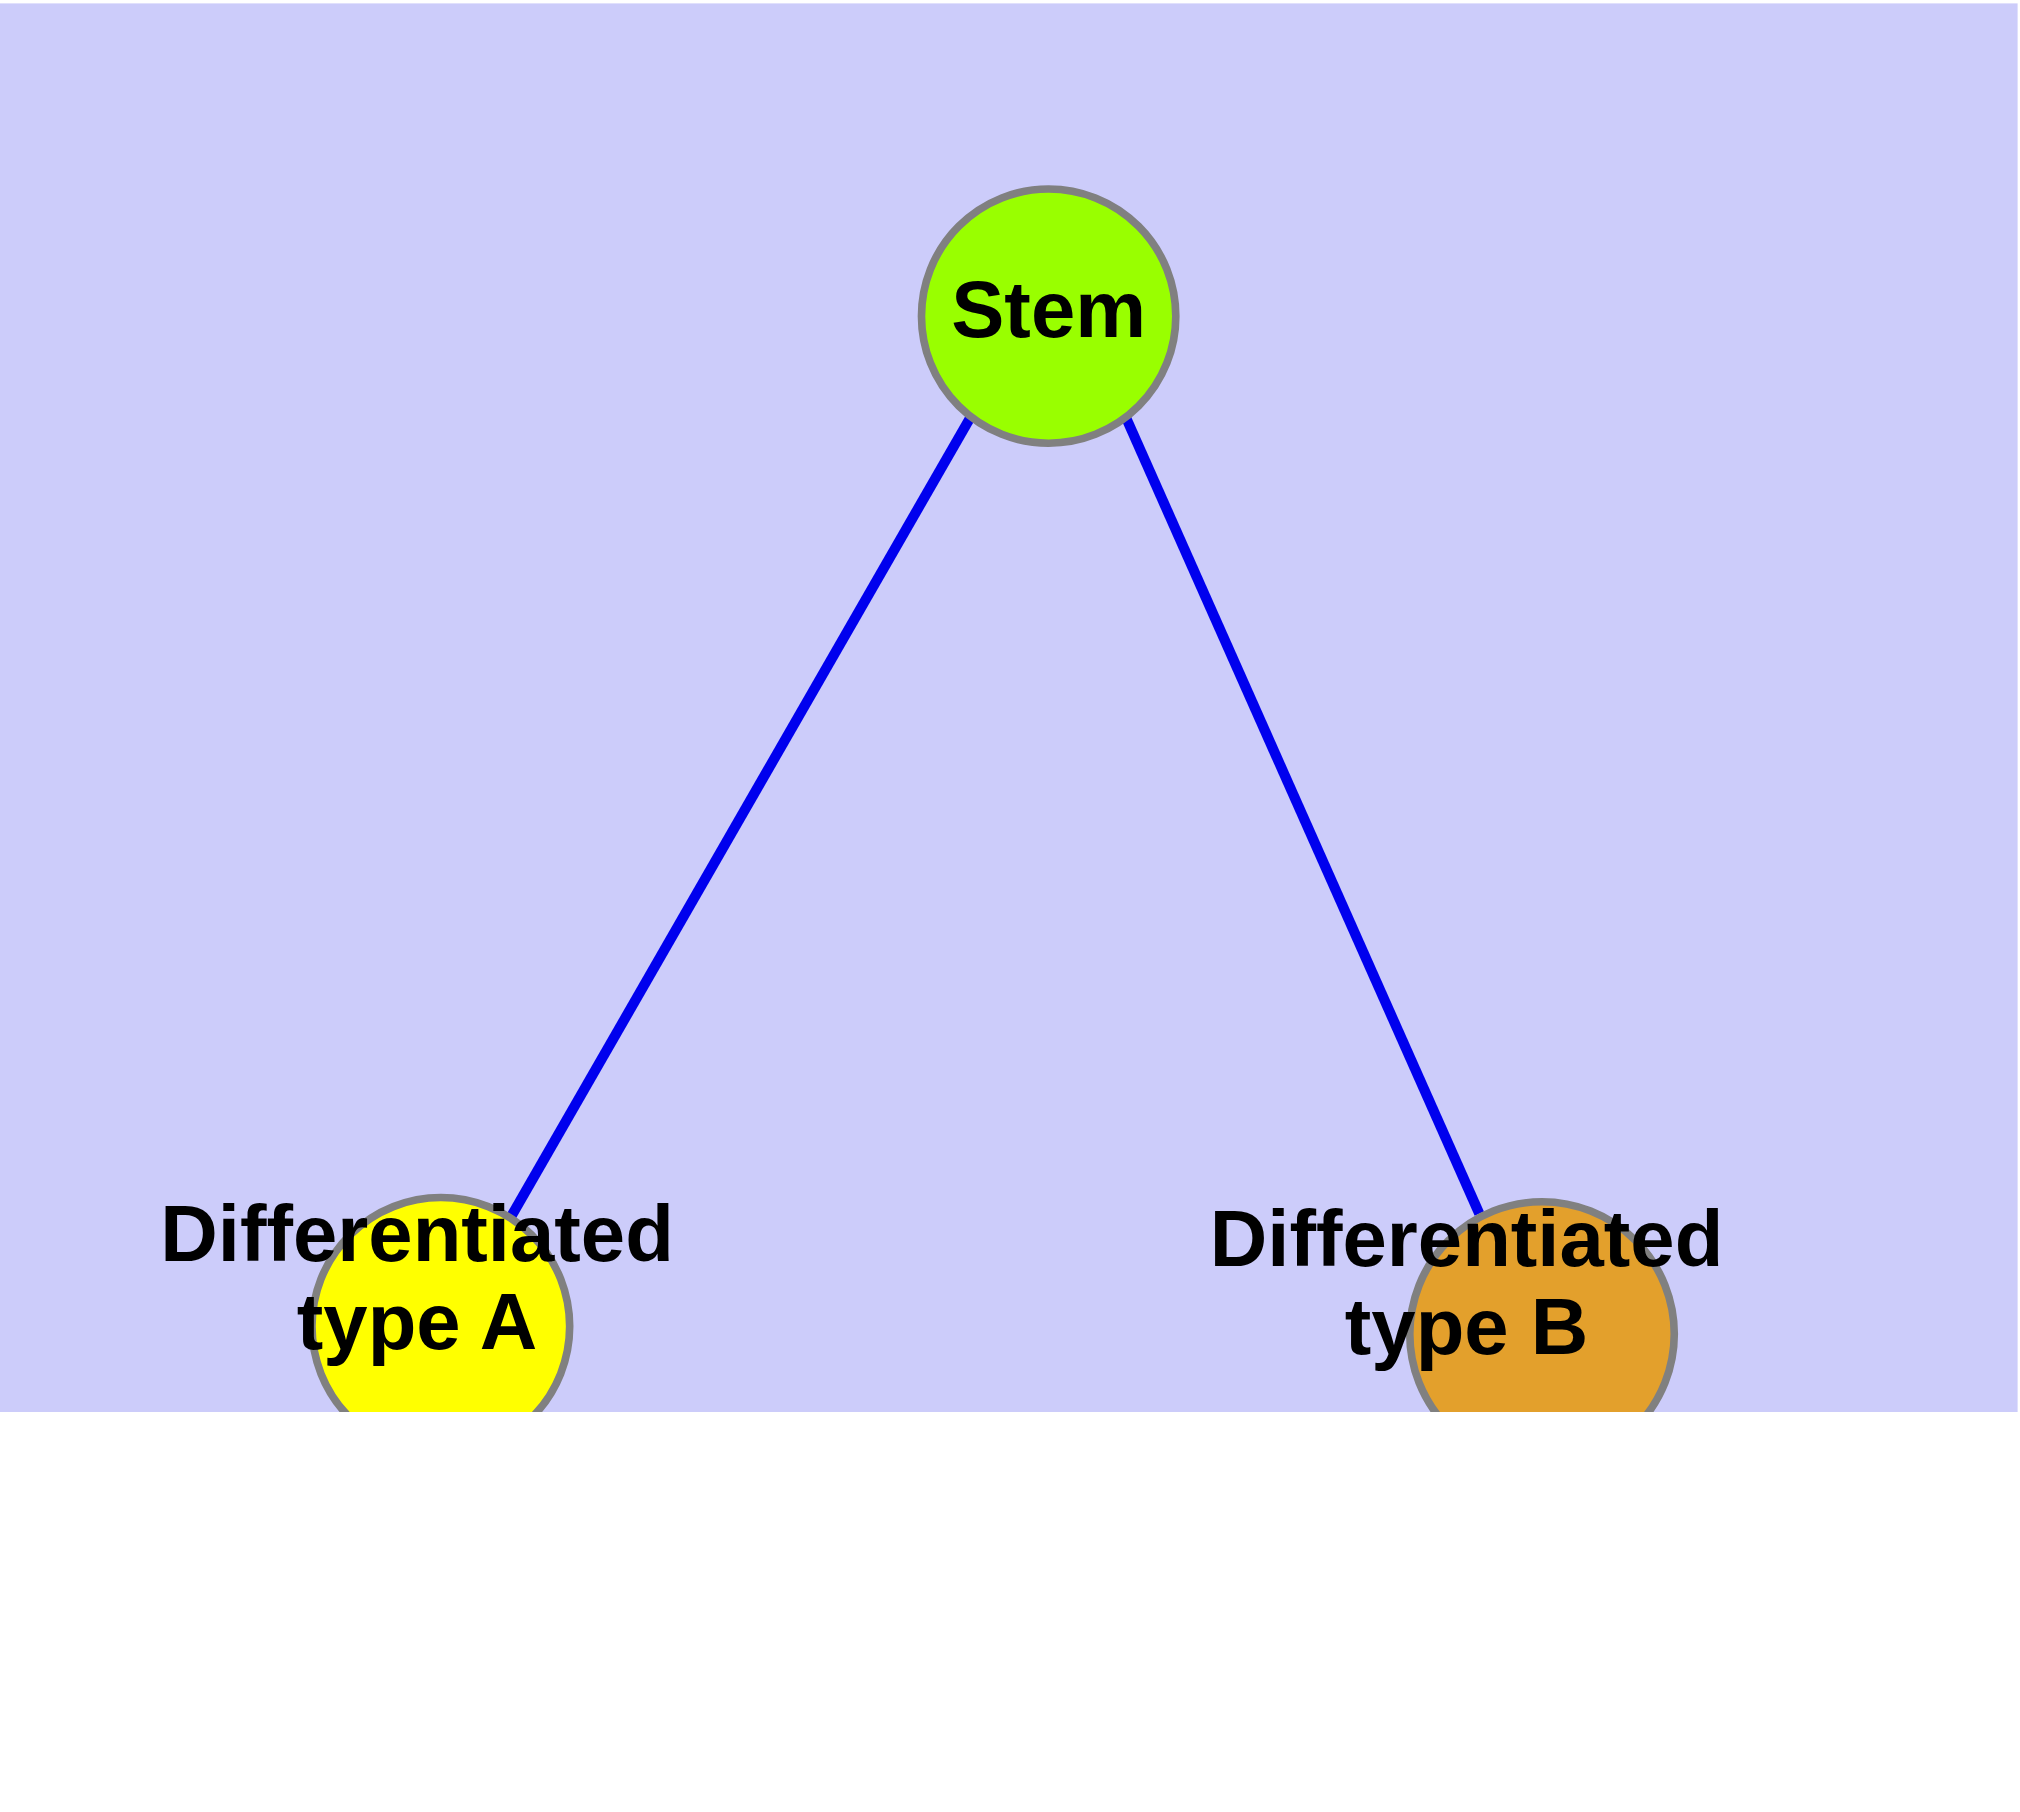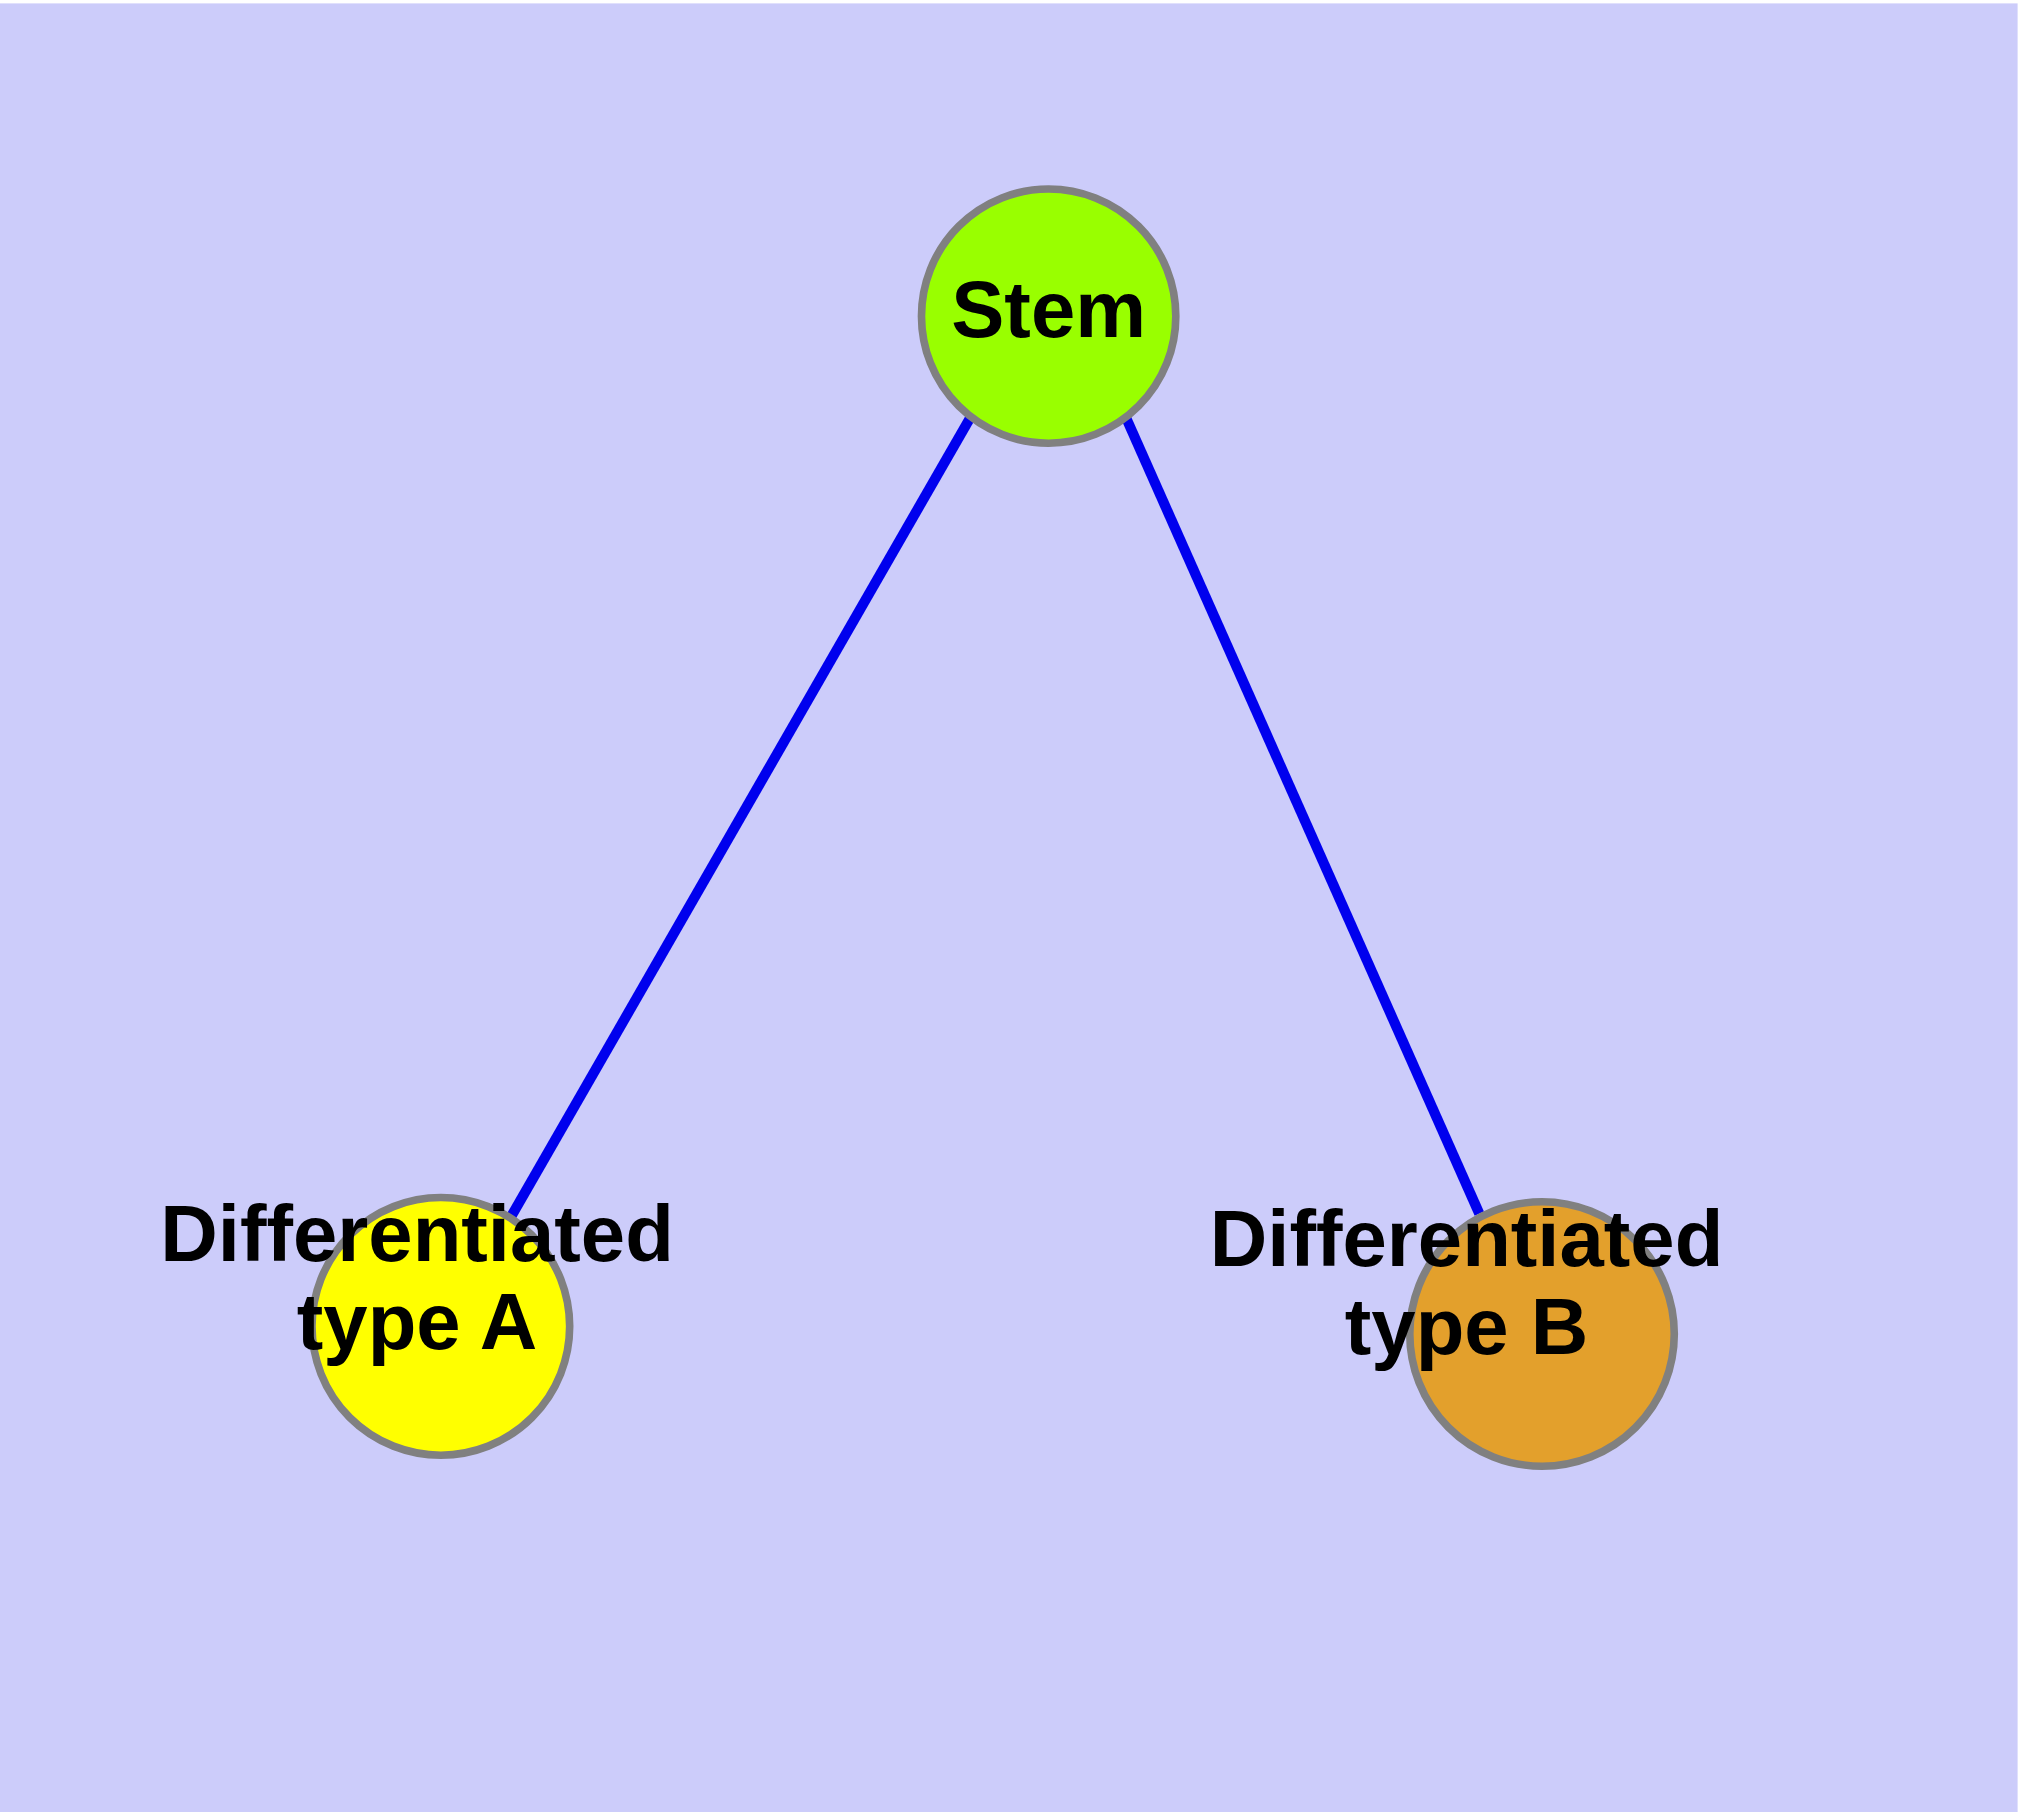--- a/index.html
+++ b/index.html
@@ -3,21 +3,21 @@
 <meta charset="utf-8">
 <style>
   html, body {
     margin: 0;
     padding: 0;
     background: #ffffff;
   }
   #canvas {
     position: relative;
     width: 2021px;
-    height: 1812px;
+    height: 1412px;
     background: #ffffff;
     overflow: hidden;
     font-family: "Liberation Sans", sans-serif;
   }
   #graph-svg {
     position: absolute;
     left: 0;
     top: 0;
     width: 2021px;
     height: 1812px;

